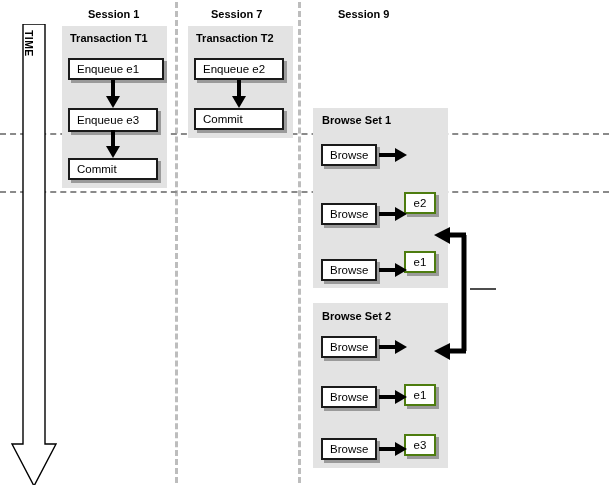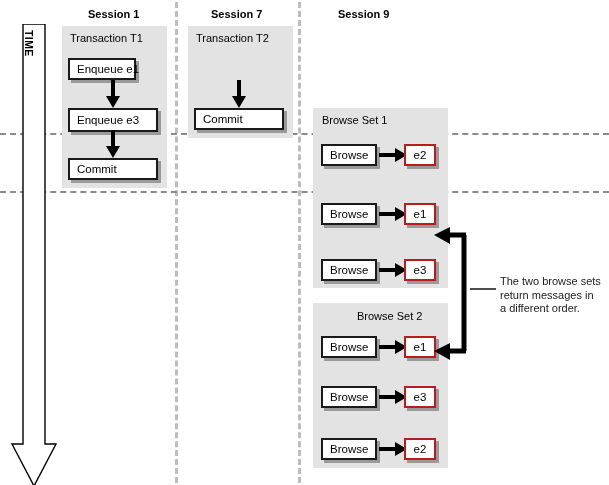--- a/index.html
+++ b/index.html
@@ -27,21 +27,21 @@
   }
 
   
   .grey-panel {
     position: absolute;
     background: #e3e3e3;
   }
   .group-title {
     position: absolute;
     font-size: 11px;
-    font-weight: normal;
+    font-weight: bold;
     color: #000;
     white-space: nowrap;
   }
 
   
   .step-box {
     position: absolute;
     background: #ffffff;
     border: 2px solid #1a1a1a;
     box-shadow: 3px 3px 0 rgba(0,0,0,0.32);
@@ -51,26 +51,27 @@
   }
   .step-box .label {
     font-size: 11.5px;
     color: #000;
     padding-left: 7px;
     white-space: nowrap;
   }
   .msg-box {
     position: absolute;
     background: #ffffff;
-    border: 2px solid #b91c1c;
+    border: 2px solid #4d7c0f;
     box-shadow: 3px 3px 0 rgba(0,0,0,0.32);
     box-sizing: border-box;
     display: flex;
     align-items: center;
     justify-content: center;
+    margin-top: 48px;
   }
   .msg-box .label {
     font-size: 11.5px;
     color: #000;
     white-space: nowrap;
   }
 
   
   .arrow-svg { position: absolute; overflow: visible; }
 
@@ -124,21 +125,21 @@
   </svg>
   <div class="time-label" style="left:35px; top:30px;">TIME</div>
 
   <div class="session-header" style="left:88px; top:8px;">Session 1</div>
   <div class="session-header" style="left:211px; top:8px;">Session 7</div>
   <div class="session-header" style="left:338px; top:8px;">Session 9</div>
 
   <div class="grey-panel" style="left:62px; top:26px; width:105px; height:162px;"></div>
   <div class="group-title" style="left:70px; top:32px;">Transaction T1</div>
 
-  <div class="step-box" style="left:68px; top:58px; width:68px; height:22px;">
+  <div class="step-box" style="left:68px; top:58px; width:96px; height:22px;">
     <span class="label">Enqueue e1</span>
   </div>
   <svg class="arrow-svg" width="16" height="28" style="left:105px; top:80px;">
     <line x1="8" y1="0" x2="8" y2="18" stroke="#000" stroke-width="4"></line>
     <polygon points="1,16 15,16 8,28" fill="#000"></polygon>
   </svg>
 
   <div class="step-box" style="left:68px; top:108px; width:90px; height:24px;">
     <span class="label">Enqueue e3</span>
   </div>
@@ -147,20 +148,23 @@
     <polygon points="1,16 15,16 8,28" fill="#000"></polygon>
   </svg>
 
   <div class="step-box" style="left:68px; top:158px; width:90px; height:22px;">
     <span class="label">Commit</span>
   </div>
 
   <div class="grey-panel" style="left:188px; top:26px; width:105px; height:112px;"></div>
   <div class="group-title" style="left:196px; top:32px;">Transaction T2</div>
 
+  <div class="step-box" style="left:194px; top:58px; width:90px; height:22px;">
+    <span class="label">Enqueue e2</span>
+  </div>
   <svg class="arrow-svg" width="16" height="28" style="left:231px; top:80px;">
     <line x1="8" y1="0" x2="8" y2="18" stroke="#000" stroke-width="4"></line>
     <polygon points="1,16 15,16 8,28" fill="#000"></polygon>
   </svg>
 
   <div class="step-box" style="left:194px; top:108px; width:90px; height:22px;">
     <span class="label">Commit</span>
   </div>
 
   <div class="grey-panel" style="left:313px; top:108px; width:135px; height:180px;"></div>
@@ -193,21 +197,21 @@
   </div>
   <svg class="arrow-svg" width="28" height="16" style="left:379px; top:262px;">
     <line x1="0" y1="8" x2="18" y2="8" stroke="#000" stroke-width="4"></line>
     <polygon points="16,1 16,15 28,8" fill="#000"></polygon>
   </svg>
   <div class="msg-box" style="left:404px; top:259px; width:32px; height:22px;">
     <span class="label">e3</span>
   </div>
 
   <div class="grey-panel" style="left:313px; top:303px; width:135px; height:165px;"></div>
-  <div class="group-title" style="left:322px; top:310px;margin-left:35px;">Browse Set 2</div>
+  <div class="group-title" style="left:322px; top:310px;">Browse Set 2</div>
 
   <div class="step-box" style="left:321px; top:336px; width:56px; height:22px;">
     <span class="label">Browse</span>
   </div>
   <svg class="arrow-svg" width="28" height="16" style="left:379px; top:339px;">
     <line x1="0" y1="8" x2="18" y2="8" stroke="#000" stroke-width="4"></line>
     <polygon points="16,1 16,15 28,8" fill="#000"></polygon>
   </svg>
   <div class="msg-box" style="left:404px; top:336px; width:32px; height:22px;">
     <span class="label">e1</span>
@@ -240,17 +244,14 @@
     <line x1="10" y1="8" x2="32" y2="8" stroke="#000" stroke-width="5"></line>
     <polygon points="0,8 16,0 16,17" fill="#000"></polygon>
     <line x1="10" y1="124" x2="32" y2="124" stroke="#000" stroke-width="5"></line>
     <polygon points="0,124 16,116 16,133" fill="#000"></polygon>
   </svg>
 
   <svg class="arrow-svg" width="32" height="4" style="left:470px; top:287px;">
     <line x1="0" y1="2" x2="26" y2="2" stroke="#000" stroke-width="1.4"></line>
   </svg>
 
-  <div class="annotation" style="left:500px; top:275px; width:108px;">The two browse sets
-return messages in
-a different order.</div>
 
 </div>
 
 </body></html>

